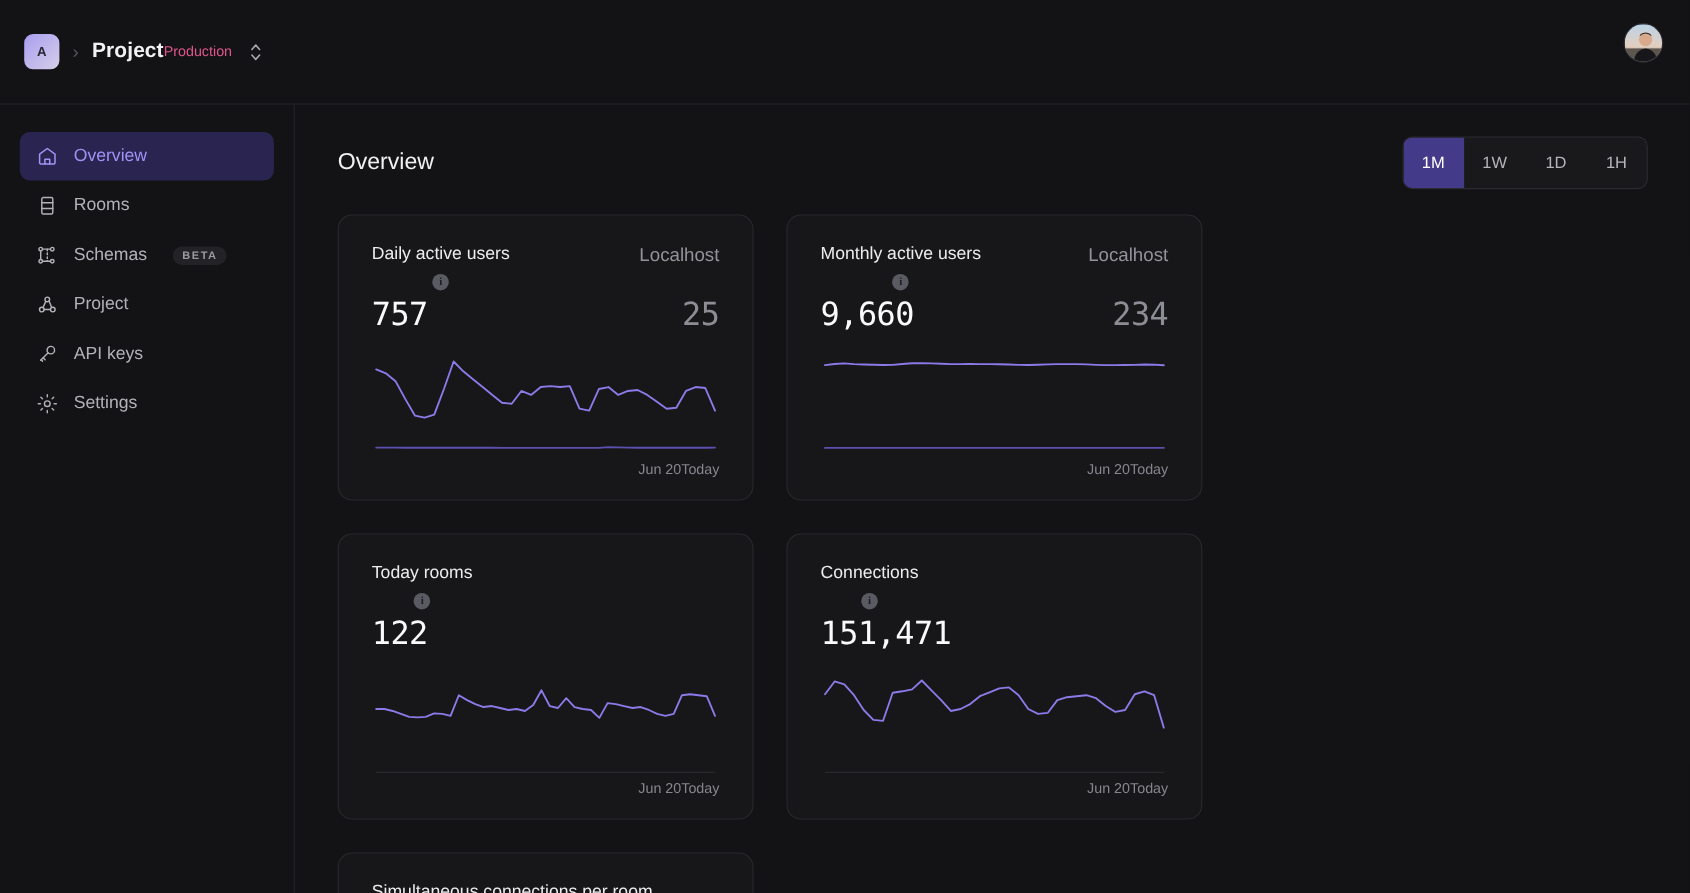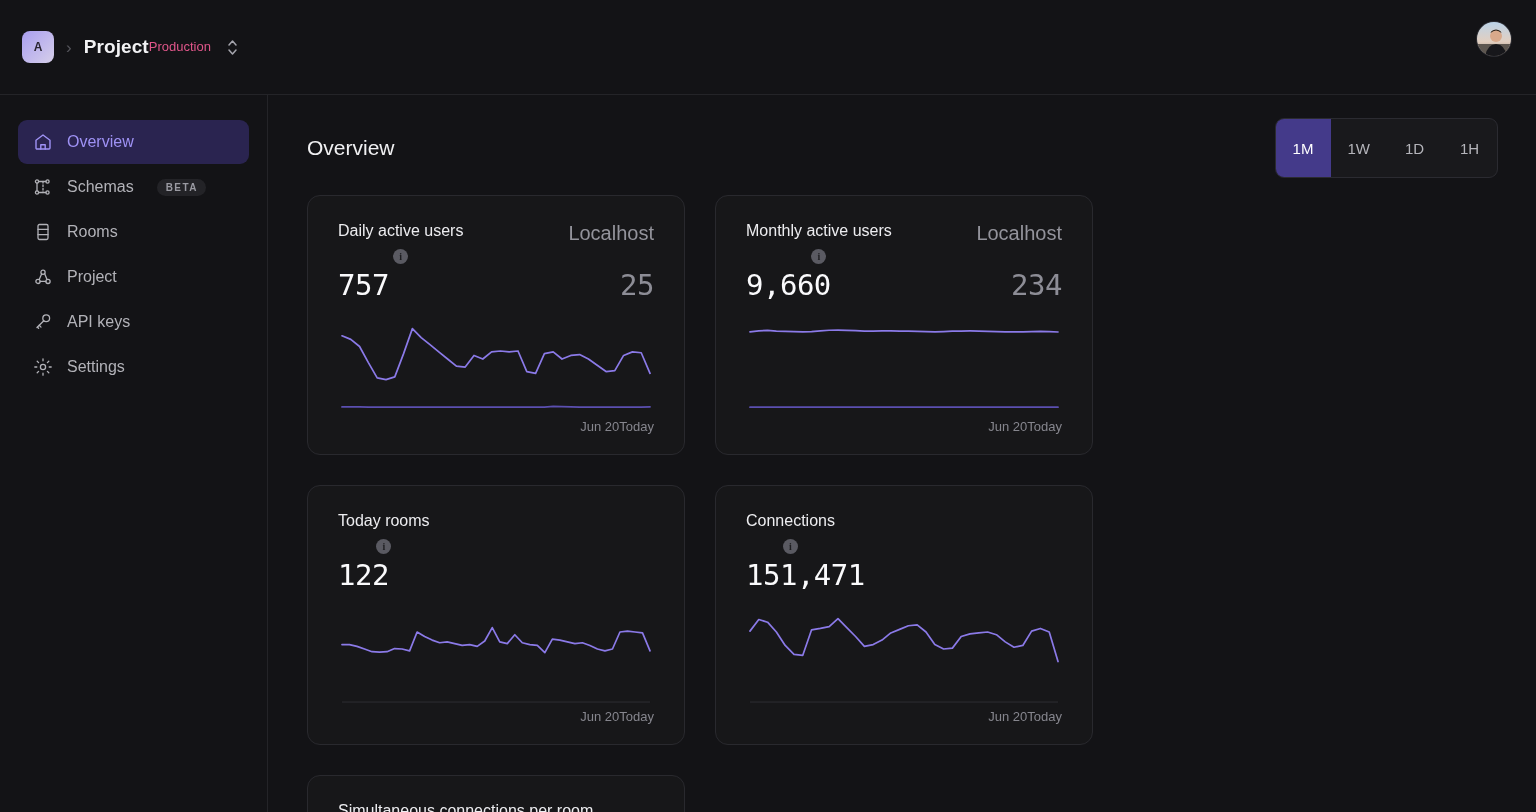--- a/index.html
+++ b/index.html
@@ -53,37 +53,37 @@
   .beta-badge {
     margin-left: 9px; font-size: 10px; letter-spacing: 1.4px; color: #9a9aa2;
     background: #232327; border-radius: 10px; padding: 3px 8px 3px 9px; font-weight: 600;
   }
   
   .main { position: absolute; left: 268px; top: 95px; width: 1268px; height: 717px; padding: 30px 38px 0 39px; }
   .main-head { display: flex; align-items: center; justify-content: space-between; height: 46px; }
   .page-title { font-size: 21px; color: #f0f0f2; font-weight: 400; }
   .range-group {
     display: flex; background: #19191c; border: 1px solid #2b2b31;
-    border-radius: 9px; overflow: hidden; height: 60px;
+    border-radius: 9px; overflow: hidden; height: 48px;
   }
   .range-btn {
     min-width: 55px; padding: 0 17px; display: flex; align-items: center; justify-content: center;
     font-size: 15px; color: #b4b4ba; cursor: pointer; background: transparent;
     border: none; font-family: inherit; height: 100%;
   }
   .range-btn.active { background: #443a8a; color: #ffffff; }
   .cards { display: flex; flex-wrap: wrap; gap: 30px; margin-top: 24px; }
   .card {
     width: 378px; height: 260px; background: #171719;
     border: 1px solid #29292e; border-radius: 13px;
     padding: 26px 30px 20px 30px; display: flex; flex-direction: column;
   }
   .card-head { display: flex; justify-content: space-between; align-items: flex-start; }
   .card-label { display: flex; align-items: center; gap: 9px; font-size: 16px; color: #ededf0; flex-direction: column; }
-  .card-sub-label { font-size: 20px; color: #93939b; }
+  .card-sub-label { font-size: 17px; color: #93939b; }
   .info-ico {
     width: 15px; height: 15px; border-radius: 50%; background: #5a5a62;
     display: inline-flex; align-items: center; justify-content: center;
     font-size: 10px; font-weight: 700; color: #1d1d20;
     font-family: "Liberation Serif", serif; cursor: pointer;
   }
   .card-values { display: flex; justify-content: space-between; align-items: baseline; margin-top: 4px; }
   .card-value { font-size: 29px; color: #fafafc; font-family: "DejaVu Sans Mono", monospace; letter-spacing: -0.5px; }
   .card-sub-value { font-size: 29px; color: #8d8d96; font-family: "DejaVu Sans Mono", monospace; letter-spacing: -0.5px; }
   .chart-wrap { flex: 1; position: relative; margin-top: 6px; }
@@ -137,48 +137,48 @@
         <path d="M3 8.2 L10 3 L17 8.2 V16 a1 1 0 0 1-1 1 H4 a1 1 0 0 1-1-1 Z"></path>
         <path d="M7.8 17 v-4.3 h4.4 V17"></path>
       </svg>
     </span>
     <span>Overview</span>
   </div>
 
   <div class="nav-item">
     <span class="nav-ico">
       <svg width="20" height="20" viewBox="0 0 20 20" fill="none" stroke="#b2b2b8" stroke-width="1.3" stroke-linecap="round" stroke-linejoin="round">
+        <rect x="5" y="2.5" width="10" height="15" rx="1.4"></rect>
+        <line x1="5" y1="7.3" x2="15" y2="7.3"></line>
+        <line x1="5" y1="12.6" x2="15" y2="12.6"></line>
+      </svg>
+    </span>
+    <span>Rooms</span>
+  </div>
+
+  <div class="nav-item">
+    <span class="nav-ico">
+      <svg width="20" height="20" viewBox="0 0 20 20" fill="none" stroke="#b2b2b8" stroke-width="1.3" stroke-linecap="round" stroke-linejoin="round">
         <circle cx="4" cy="4.5" r="1.6"></circle>
           <circle cx="14.5" cy="4.5" r="1.6"></circle>
         <circle cx="4" cy="15.5" r="1.6"></circle>
           <circle cx="14.5" cy="15.5" r="1.6"></circle>
         <line x1="5.6" y1="4.5" x2="12.9" y2="4.5"></line>
         <line x1="5.6" y1="15.5" x2="12.9" y2="15.5"></line>
         <path d="M4 6.1 V13.9"></path>
         <path d="M10 4.5 V15.5" stroke-dasharray="1.5 2"></path>
       </svg>
     </span>
     <span>Schemas</span>
     <span class="beta-badge">BETA</span>
   </div>
 
   <div class="nav-item">
     <span class="nav-ico">
       <svg width="20" height="20" viewBox="0 0 20 20" fill="none" stroke="#b2b2b8" stroke-width="1.3" stroke-linecap="round" stroke-linejoin="round">
-        <rect x="5" y="2.5" width="10" height="15" rx="1.4"></rect>
-        <line x1="5" y1="7.3" x2="15" y2="7.3"></line>
-        <line x1="5" y1="12.6" x2="15" y2="12.6"></line>
-      </svg>
-    </span>
-    <span>Rooms</span>
-  </div>
-
-  <div class="nav-item">
-    <span class="nav-ico">
-      <svg width="20" height="20" viewBox="0 0 20 20" fill="none" stroke="#b2b2b8" stroke-width="1.3" stroke-linecap="round" stroke-linejoin="round">
         <circle cx="10" cy="5.2" r="2.1"></circle>
           <circle cx="5" cy="14.4" r="2.1"></circle>
           <circle cx="15" cy="14.4" r="2.1"></circle>
         <path d="M8.6 7 L6.2 12.4"></path>
           <path d="M11.6 6.6 L13.9 12.3"></path>
           <path d="M7.1 14.4 H12.9"></path>
       </svg>
     </span>
     <span>Project</span>
   </div>

